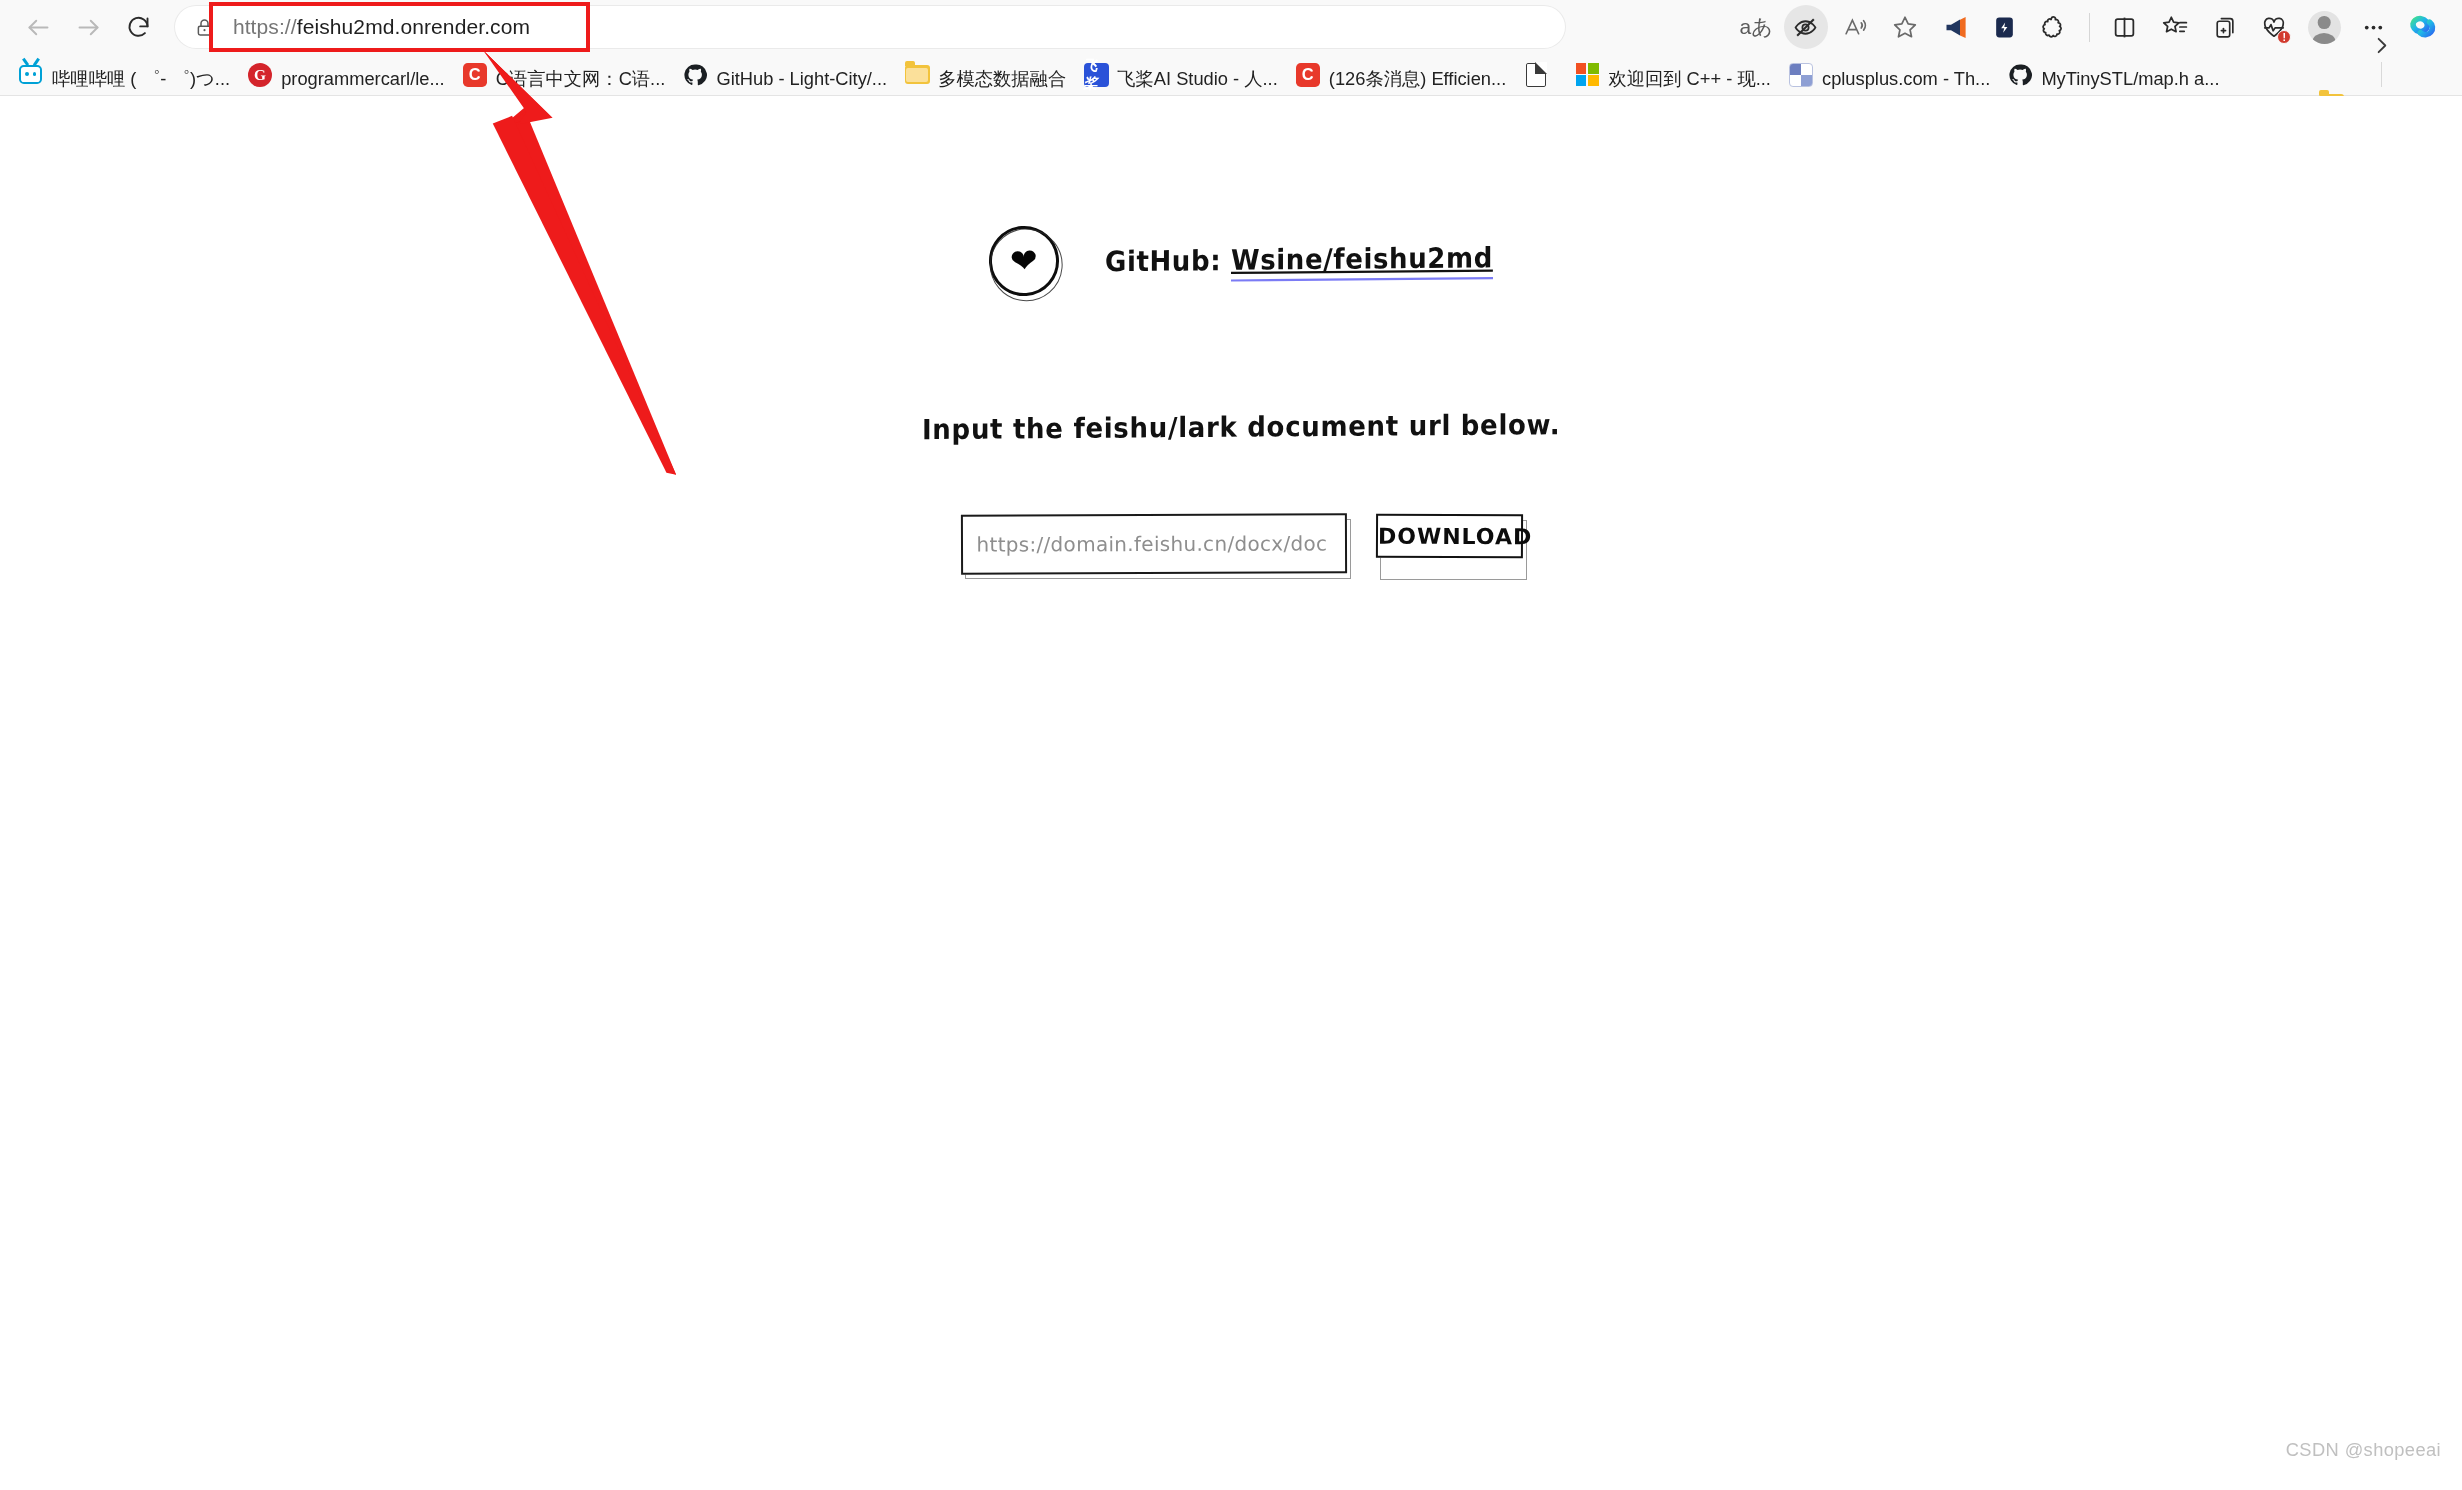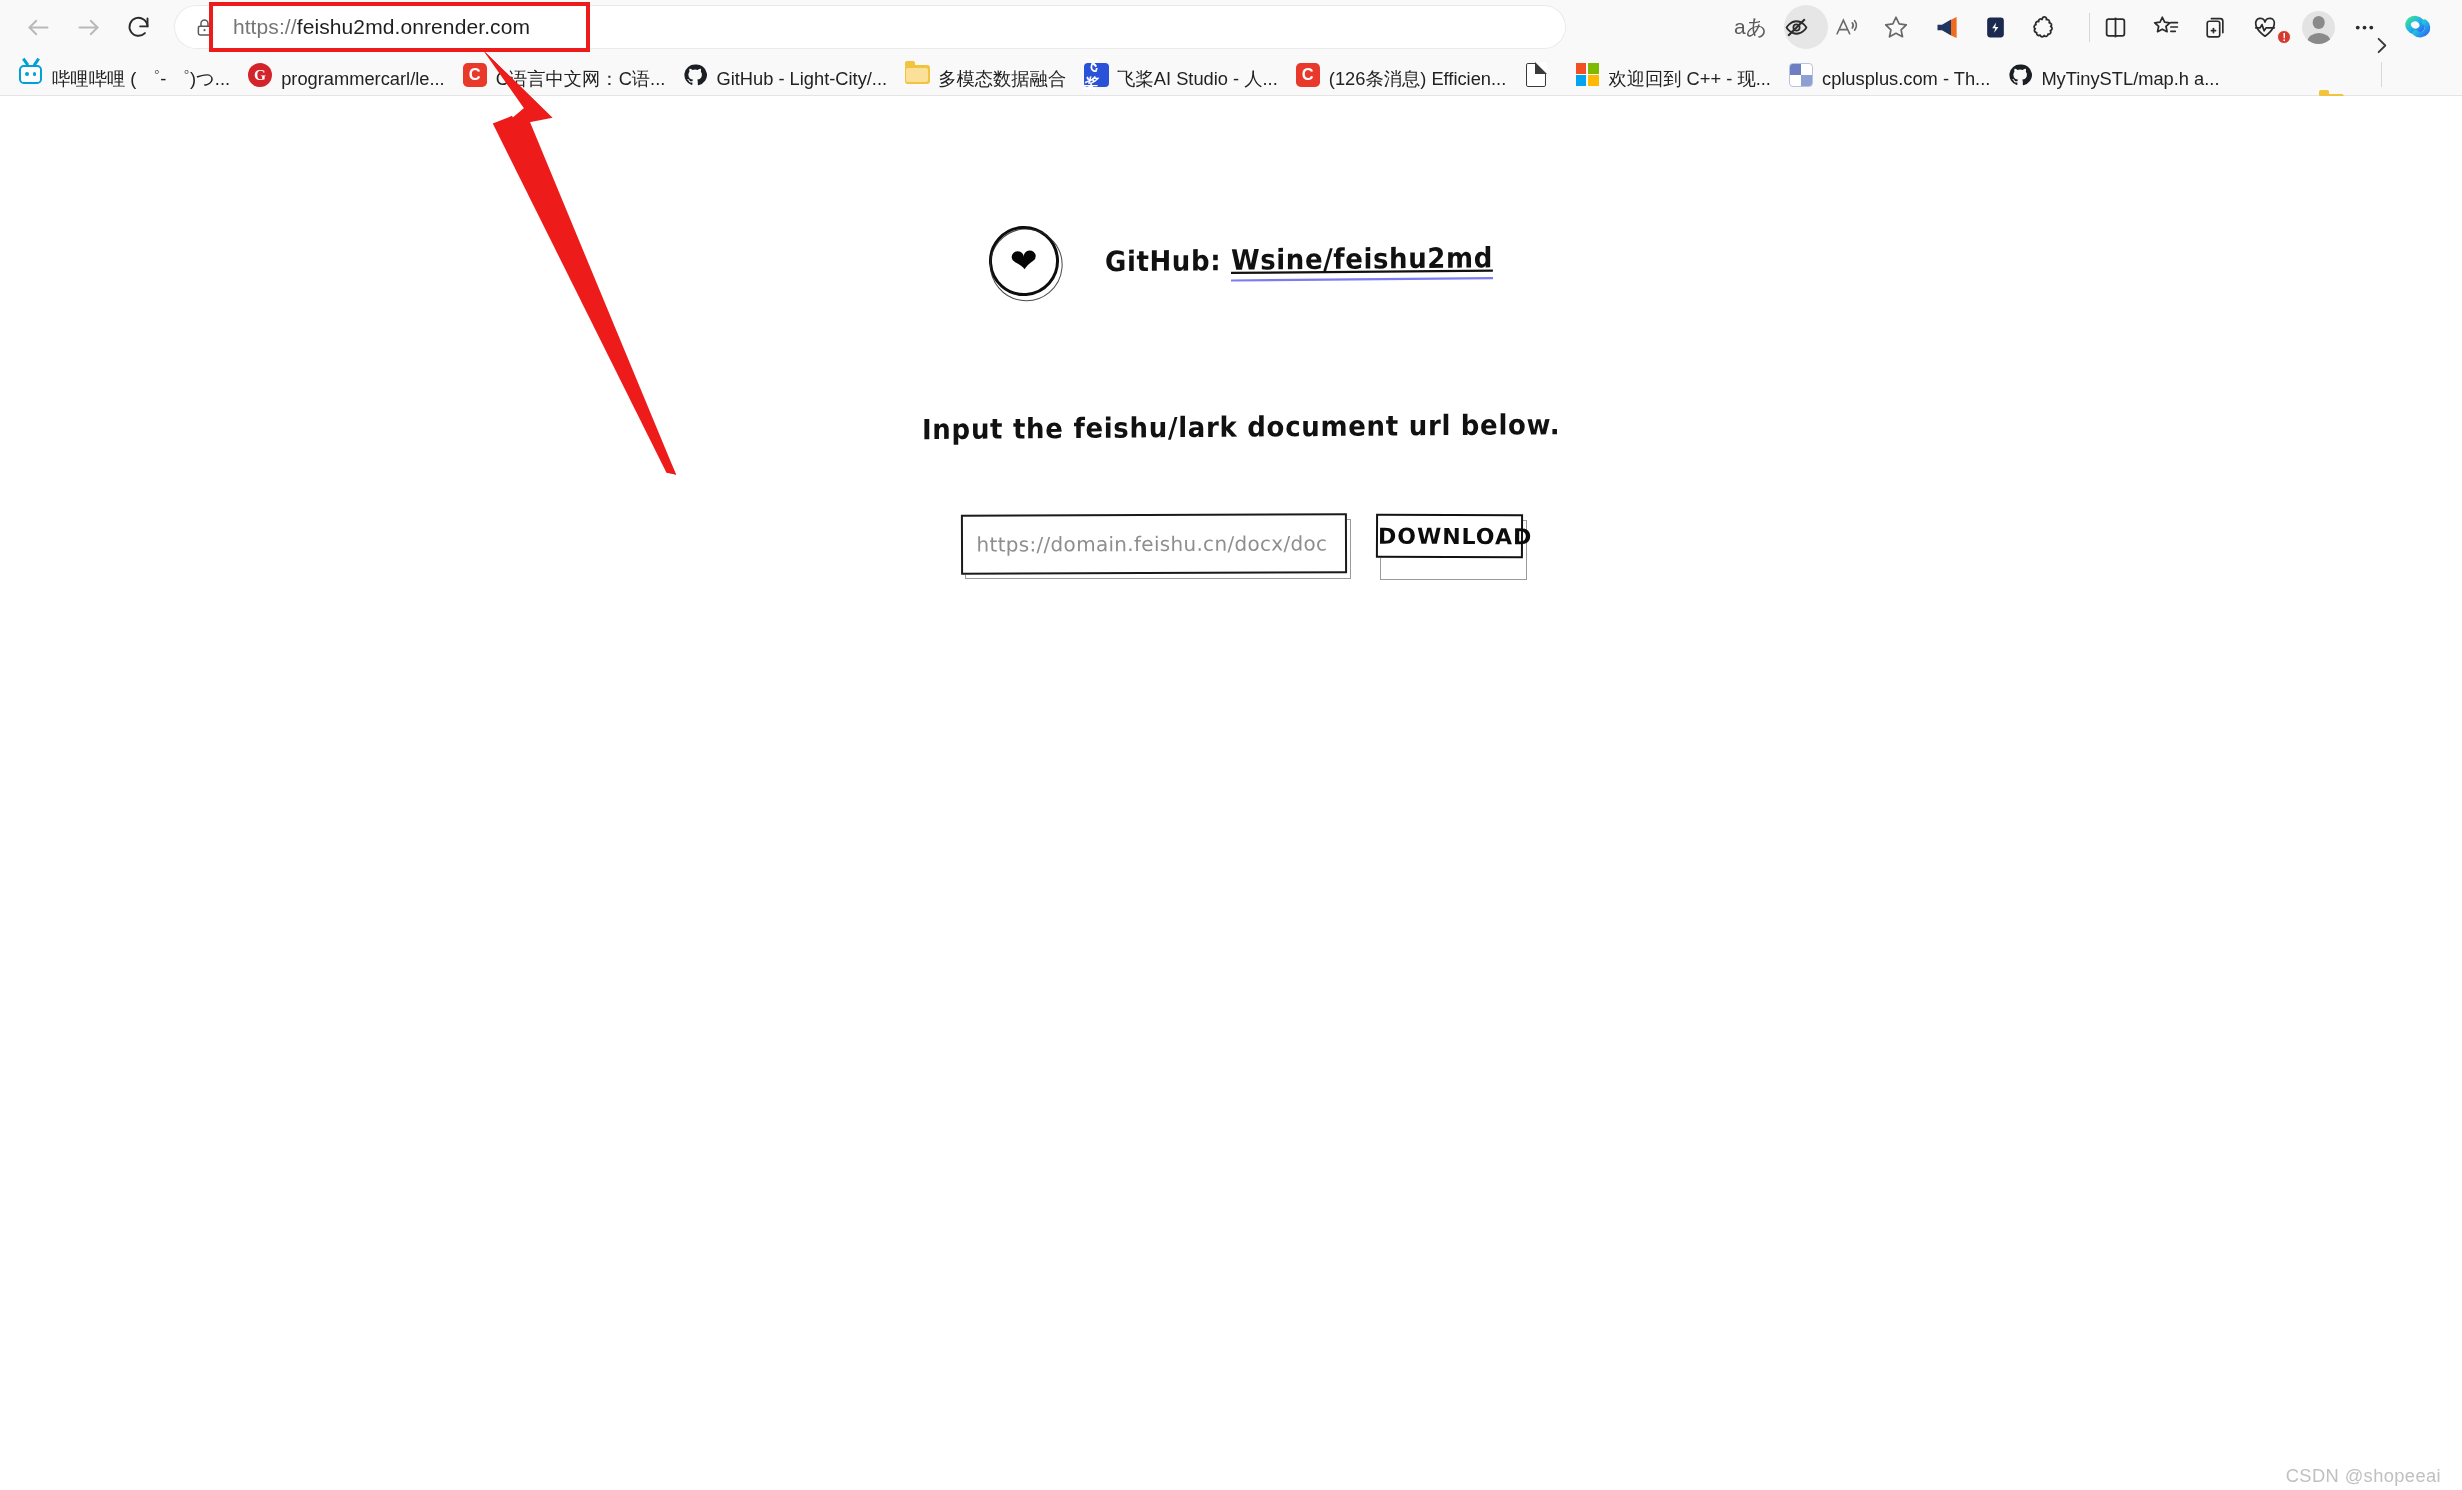--- a/index.html
+++ b/index.html
@@ -61,21 +61,21 @@
   .url-text .scheme { color: #767676; }
   .url-text .host { color: #1f1f1f; }
 
   .tool-icons {
     display: flex;
     align-items: center;
     flex: none;
   }
   .tool-icon {
     width: 44px; height: 44px;
-    display: flex; align-items: center; justify-content: flex-start;
+    display: flex; align-items: center; justify-content: center;
     border-radius: 7.7px;
     margin: 0 2.9px;
     position: relative;
   }
   .tool-icon.pill-active {
     background: #e6e6e6;
     border-radius: 22px;
   }
   .tool-sep {
     width: 1px; height: 29px; background: #d6d6d6; margin: 0 9.7px;
@@ -378,21 +378,21 @@
   .annot-arrow {
     position: absolute;
     left: 0; top: 0;
     width: 2462px; height: 579px;
     pointer-events: none;
     z-index: 39;
   }
 
   .watermark {
     position: absolute;
-    right: 21px; bottom: 3px;
+    right: 21px; bottom: 29px;
     font-size: 18.3px;
     color: #c0c0c0;
     letter-spacing: 0.4px;
   }
 </style>
 </head>
 <body>
 
 <div class="browser-chrome">
 

